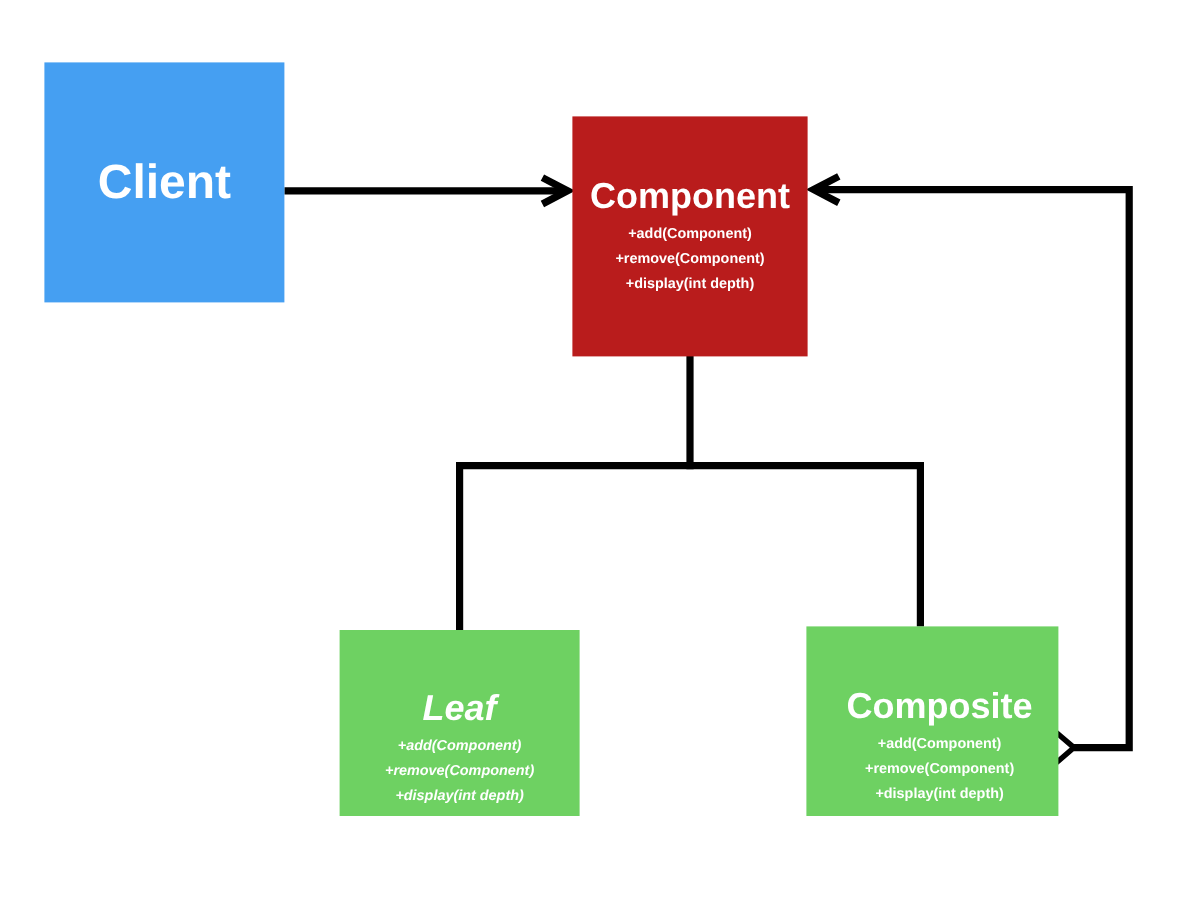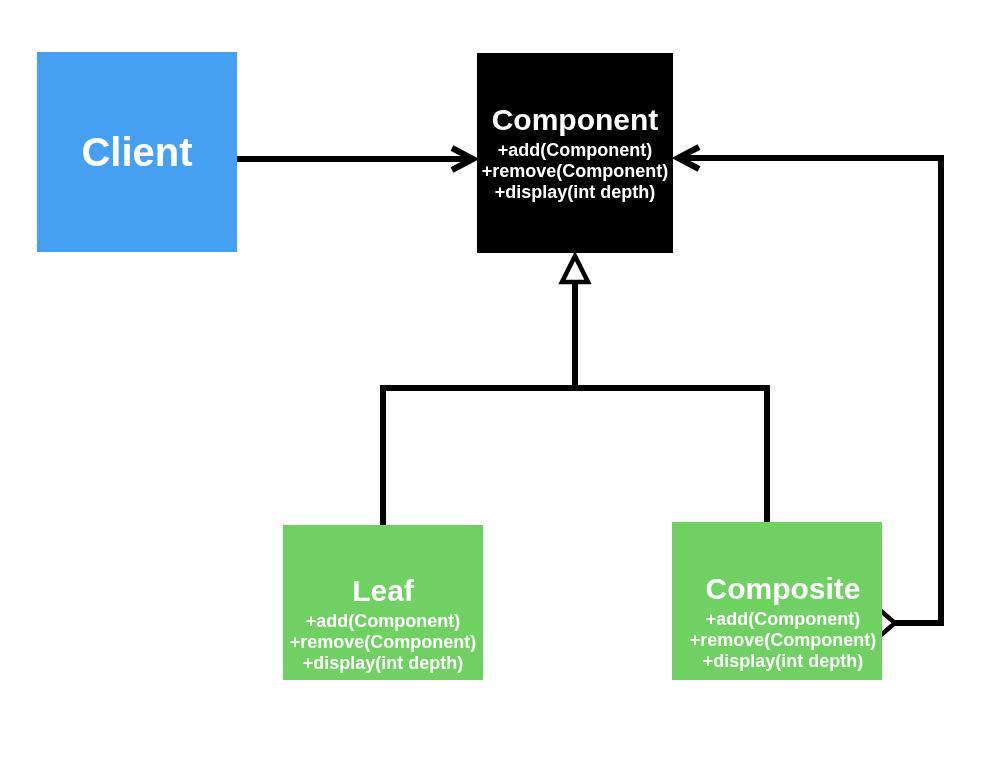--- a/index.html
+++ b/index.html
@@ -22,21 +22,21 @@
     align-items: center;
     justify-content: center;
     text-align: center;
     color: #ffffff;
     font-weight: bold;
   }
   .node .title {
     line-height: 1.1;
   }
   .node .method {
-    font-size: 18px;
+    font-size: 12px;
     line-height: 21px;
     white-space: nowrap;
   }
   .node-client   { left: 37px;  top: 52px;  width: 200px; height: 200px; }
   .node-client .title { font-size: 40px; }
   .node-component{ left: 477px; top: 53px;  width: 196px; height: 200px; }
   .node-leaf     { left: 283px; top: 525px; width: 200px; height: 198px; }
   .node-composite{ left: 672px; top: 522px; width: 198px; height: 200px; }
   .node-component .title, .node-leaf .title, .node-composite .title {
     font-size: 30px;
@@ -85,28 +85,28 @@
       <polyline class="stroke" points="895,623 941,623 941,158 681,158"></polyline>
       <polyline class="stroke" points="699,147 678,158 699,169"></polyline>
       <polygon class="hollow" points="867,623 881,611 895,623 881,635"></polygon>
     </g>
   </svg>
 
   <div class="node node-client" style="background-color: rgb(69, 159, 242);">
     <div class="title">Client</div>
   </div>
 
-  <div class="node node-component" style="background-color: #000000;">
+  <div class="node node-component" style="background-color: #b91c1c; margin-top: 44px;">
     <div class="title">Component</div>
     <div class="method">+add(Component)</div>
     <div class="method">+remove(Component)</div>
     <div class="method">+display(int depth)</div>
   </div>
 
-  <div class="node node-leaf" style="background-color: rgb(110, 209, 98);">
+  <div class="node node-leaf" style="background-color: rgb(110, 209, 98); font-style: italic;">
     <div class="title">Leaf</div>
     <div class="method">+add(Component)</div>
     <div class="method">+remove(Component)</div>
     <div class="method">+display(int depth)</div>
   </div>
 
   <div class="node node-composite" style="background-color: rgb(110, 209, 98); padding-left: 12px;">
     <div class="title">Composite</div>
     <div class="method">+add(Component)</div>
     <div class="method">+remove(Component)</div>

